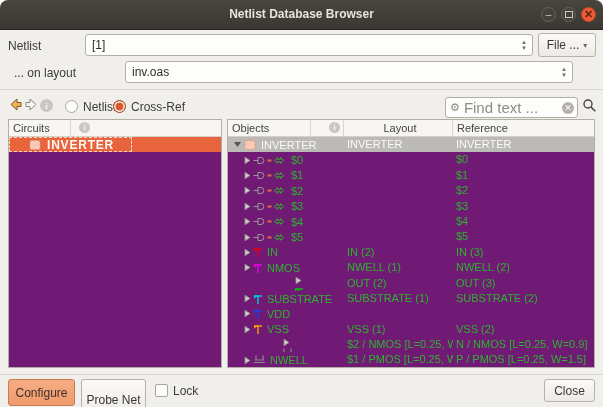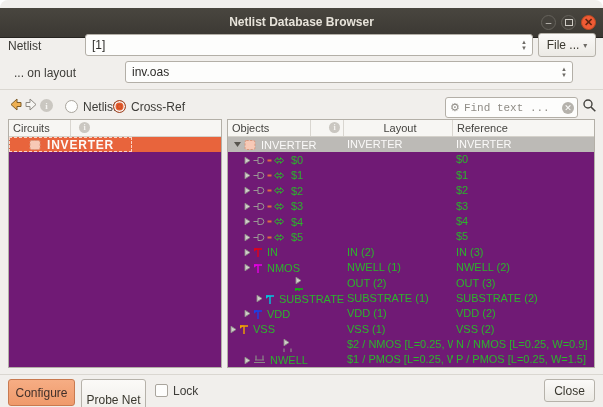--- a/index.html
+++ b/index.html
@@ -1,20 +1,20 @@
 <!DOCTYPE html>
 <html><head>
 <meta charset="utf-8">
 <style>
   html,body{margin:0;padding:0;}
   body{width:603px;height:407px;font-family:"Liberation Sans",sans-serif;background:#ffffff;}
   .dialog{position:relative;width:603px;height:407px;background:#f1efec;border-radius:8px 8px 0 0;overflow:hidden;}
 
   
-  .titlebar{position:absolute;left:0;top:8px;right:0;height:29px;
+  .titlebar{position:absolute;left:0;top:0;right:0;height:29px;
     background:linear-gradient(#49463f,#3b3833);border-bottom:1px solid #262420;}
   .title{position:absolute;width:100%;text-align:center;line-height:29px;
     color:#e7e3da;font-size:12px;font-weight:bold;}
   .winbtns{position:absolute;right:7px;top:7px;display:flex;gap:5px;}
   .wbtn{width:15px;height:15px;border-radius:50%;box-sizing:border-box;
     display:flex;align-items:center;justify-content:center;font-size:10px;line-height:1;}
   .wbtn.min,.wbtn.max{background:#45423c;border:1px solid #66635c;color:#cfccc5;}
   .wbtn.close{background:#f05b35;border:1px solid #bf4a21;color:#5e2410;font-weight:bold;font-size:11px;}
   .maxglyph{width:6px;height:5px;border:1px solid #cfccc5;}
 
@@ -34,21 +34,21 @@
   .toolicon{position:absolute;top:98px;}
   .infodot{width:13px;height:13px;border-radius:50%;background:#cac7c1;color:#f5f4f1;
     font-size:9px;font-weight:bold;display:flex;align-items:center;justify-content:center;font-family:"Liberation Serif",serif;}
   .radio{position:absolute;top:100px;width:13px;height:13px;border-radius:50%;box-sizing:border-box;
     background:#fdfdfc;border:1px solid #a9a59d;}
   .radio.checked{background:#e85f32;border:1px solid #9c4a2b;box-shadow:inset 0 0 0 1.5px #f7f6f3, inset 0 0 0 3px #e85f32, inset 0 0 2px 3px #a33c12;}
   .rlabel{position:absolute;top:100px;font-size:12px;color:#3d3c38;}
   .find{position:absolute;left:445px;top:97px;width:133px;height:21px;box-sizing:border-box;
     background:#fdfdfc;border:1px solid #b3afa7;border-radius:3px;display:flex;align-items:center;}
   .find input{flex:1;min-width:0;border:none;outline:none;background:transparent;
-    font-size:11px;color:#55534e;font-family:Liberation Mono, monospace;}
+    font-size:15px;color:#55534e;font-family:Liberation Sans, sans-serif;}
   .find input::placeholder{color:#8f8c86;}
   .gear{color:#8f8c86;font-size:11px;margin:0 2px 0 4px;}
   .clear{width:12px;height:12px;border-radius:50%;background:#b5b2ac;color:#fdfdfc;
     font-size:9px;display:flex;align-items:center;justify-content:center;margin-right:3px;flex:0 0 auto;}
 
   
   .panel{position:absolute;top:119px;bottom:39px;background:#701a75;border:1px solid #b3afa7;box-sizing:border-box;}
   #left-panel{left:8px;width:214px;}
   #right-panel{left:227px;right:8px;}
   .phead{position:relative;height:16px;background:#f7f6f3;border-bottom:1px solid #d4d1ca;}
@@ -368,21 +368,21 @@
                 <path d="M5 3 V11 M1 3 H9" stroke="#12b412" stroke-width="1.4" fill="none"></path>
                 <path d="M1 2.4 L5 2.4 L1 5.8 z" fill="#12b412"></path>
               </svg>
             </span>
             <span class="name">OUT</span>
           </div>
           <div class="cell layout">OUT (2)</div>
           <div class="cell ref">OUT (3)</div>
         </div>
         <div class="trow">
-          <div class="main" style="padding-left: 26px;">
+          <div class="main" style="padding-left: 14px;">
             <span class="exp">
               <svg width="9" height="9" viewBox="0 0 9 9">
                 <path d="M2 1.2 L7 4.5 L2 7.8 z" fill="#d1cfca" stroke="#8f8d89" stroke-width="0.9"></path>
               </svg>
             </span>
             <span class="ricon">
               <svg width="10" height="12" viewBox="0 0 10 12">
                 <path d="M5 3 V11 M1 3 H9" stroke="#00c8e0" stroke-width="1.4" fill="none"></path>
                 <path d="M1 2.4 L5 2.4 L1 5.8 z" fill="#00c8e0"></path>
               </svg>
@@ -400,25 +400,23 @@
               </svg>
             </span>
             <span class="ricon">
               <svg width="10" height="12" viewBox="0 0 10 12">
                 <path d="M5 3 V11 M1 3 H9" stroke="#1a40e8" stroke-width="1.4" fill="none"></path>
                 <path d="M1 2.4 L5 2.4 L1 5.8 z" fill="#1a40e8"></path>
               </svg>
             </span>
             <span class="name">VDD</span>
           </div>
-          <div class="cell layout">VDD (1)</div>
-          <div class="cell ref">VDD (2)</div>
-        </div>
-        <div class="trow">
-          <div class="main" style="">
+        </div>
+        <div class="trow">
+          <div class="main" style="padding-left: 14px;">
             <span class="exp">
               <svg width="9" height="9" viewBox="0 0 9 9">
                 <path d="M2 1.2 L7 4.5 L2 7.8 z" fill="#d1cfca" stroke="#8f8d89" stroke-width="0.9"></path>
               </svg>
             </span>
             <span class="ricon">
               <svg width="10" height="12" viewBox="0 0 10 12">
                 <path d="M5 3 V11 M1 3 H9" stroke="#f0a400" stroke-width="1.4" fill="none"></path>
                 <path d="M1 2.4 L5 2.4 L1 5.8 z" fill="#f0a400"></path>
               </svg>

